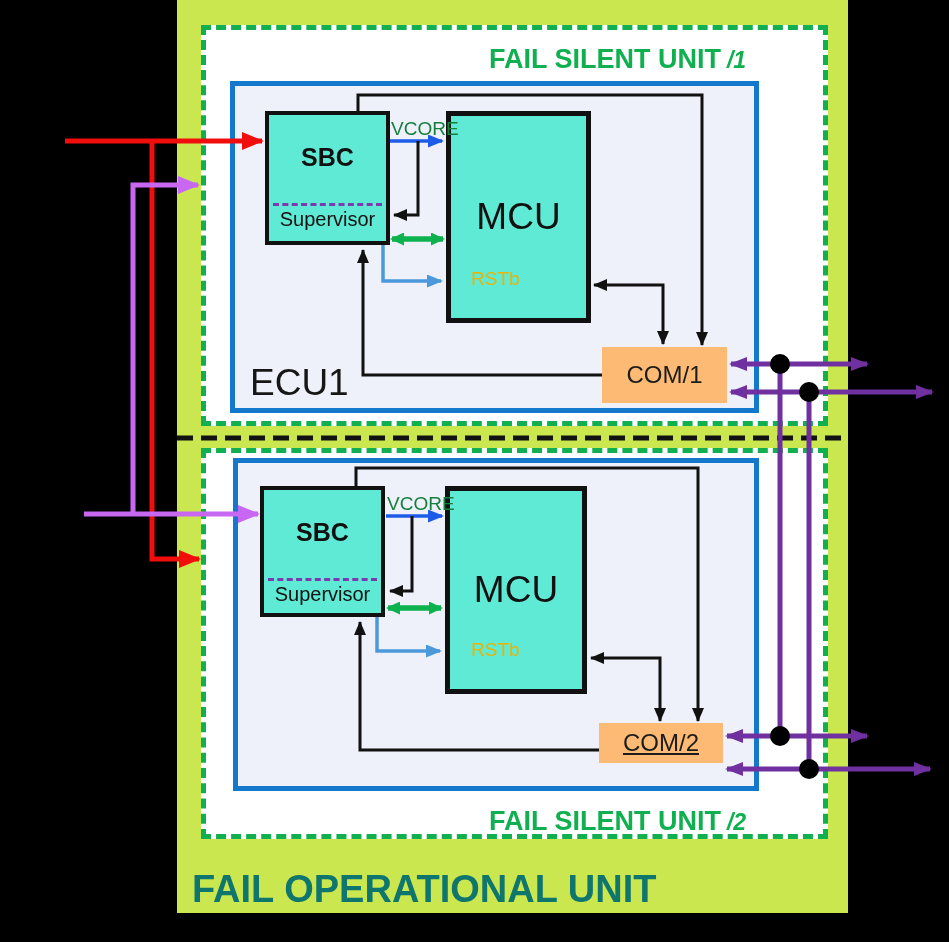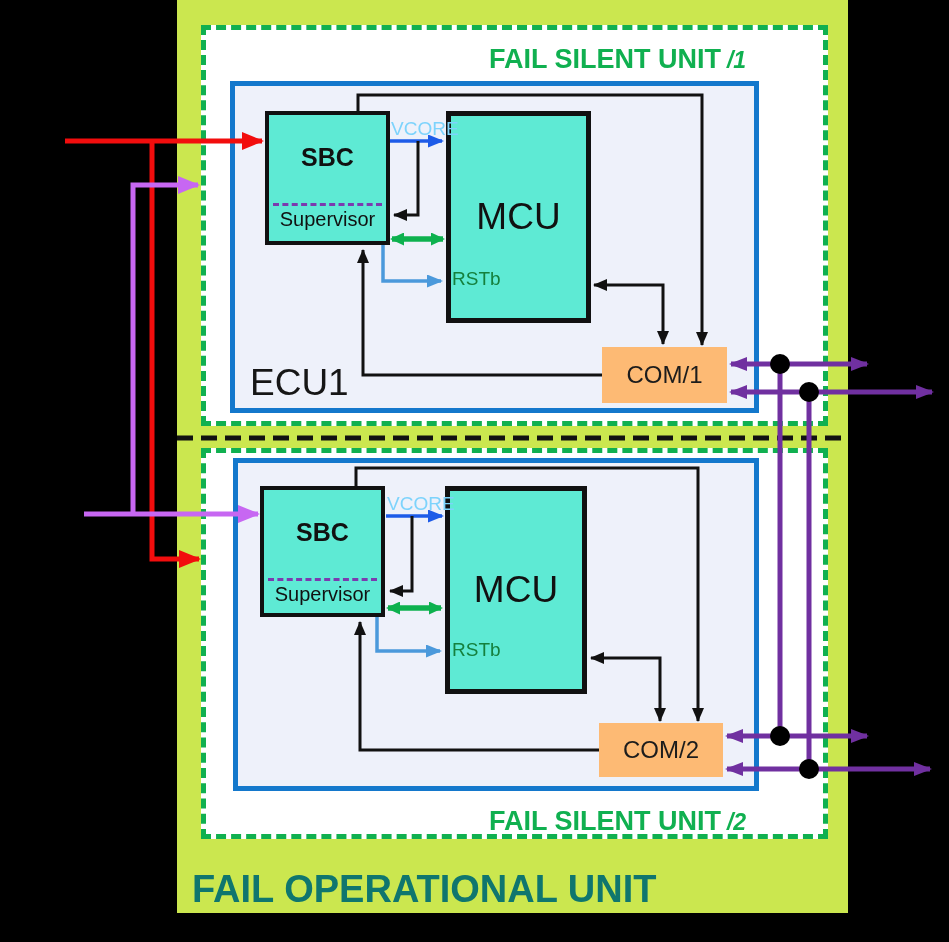--- a/index.html
+++ b/index.html
@@ -18,40 +18,40 @@
   .chip{background:#5eead4;border:4px solid #111;}
   .sbc1{left:265px;top:111px;width:125px;height:134px;}
   .mcu1{left:446px;top:111px;width:145px;height:212px;}
   .sbc2{left:260px;top:486px;width:125px;height:131px;}
   .mcu2{left:445px;top:486px;width:142px;height:208px;}
   .mcu{display:flex;align-items:center;justify-content:center;border-width:5px;
        font-size:37px;color:#111;}
   .com{background:#fdba74;display:flex;align-items:center;justify-content:center;
        font-size:24px;color:#1c1c1c;}
   .com1{left:602px;top:347px;width:125px;height:56px;}
-  .com2{left:599px;top:723px;width:124px;height:54px;}
+  .com2{left:599px;top:723px;width:124px;height:40px;text-decoration:underline;}
 
   .sbc-name{position:absolute;left:0;top:28px;width:100%;text-align:center;
             font-weight:bold;font-size:25px;color:#111;}
   .sbc-divider{position:absolute;left:4px;right:4px;top:88px;border-top:3px dashed #7B3BAF;}
   .sbc-sub{position:absolute;left:0;top:93px;width:100%;text-align:center;
            font-size:20px;color:#111;}
 
   .fsu-label{color:#10B050;font-weight:bold;font-size:27px;text-align:center;}
   .fsu1-label{left:420px;top:44px;width:395px;}
   .fsu2-label{left:420px;top:806px;width:395px;}
   .fsu-label .idx{font-size:23px;font-style:italic;margin-left:6px;}
   .fou-label{left:192px;top:868px;font-size:38px;font-weight:bold;color:#0f766e;}
   .ecu-label{font-size:37px;color:#161616;}
   .ecu1-label{left:250px;top:362px;}
   .ecu2-label{left:250px;top:738px;}
-  .vcore{font-size:19px;color:#7dd3fc;}
+  .vcore{font-size:19px;color:#15803d;}
   .vcore1{left:391px;top:118px;}
   .vcore2{left:387px;top:493px;}
-  .rstb{font-size:19px;color:#15803d;}
+  .rstb{font-size:19px;color:#eab308;padding-left:19px;}
   .rstb1{left:452px;top:268px;}
   .rstb2{left:452px;top:639px;}
 
   svg.wires{position:absolute;left:0;top:0;pointer-events:none;}
 </style>
 </head>
 <body>
 
 <div class="stage">
 

